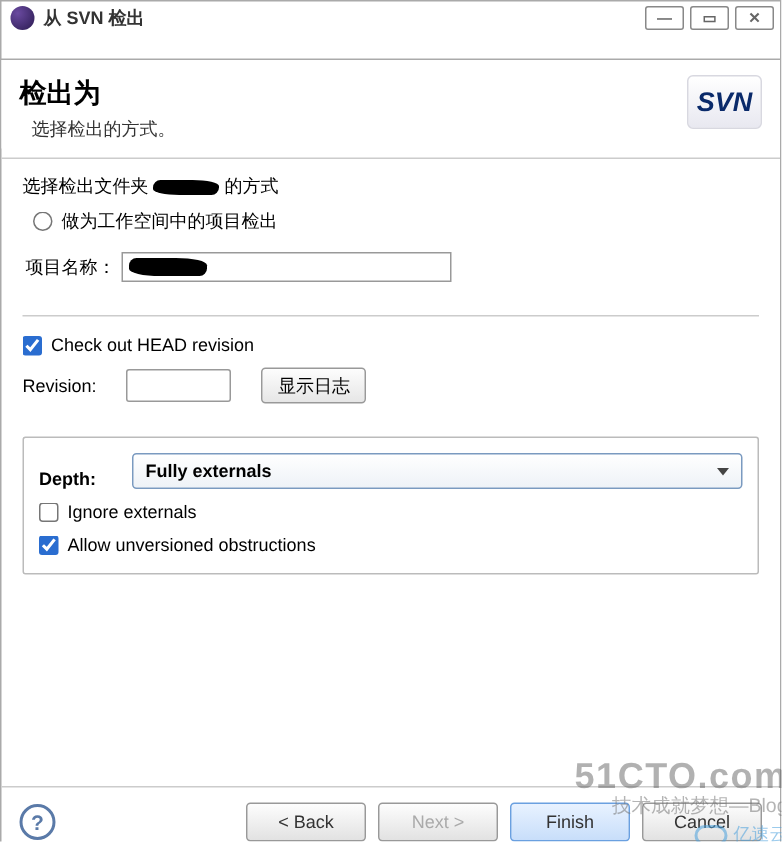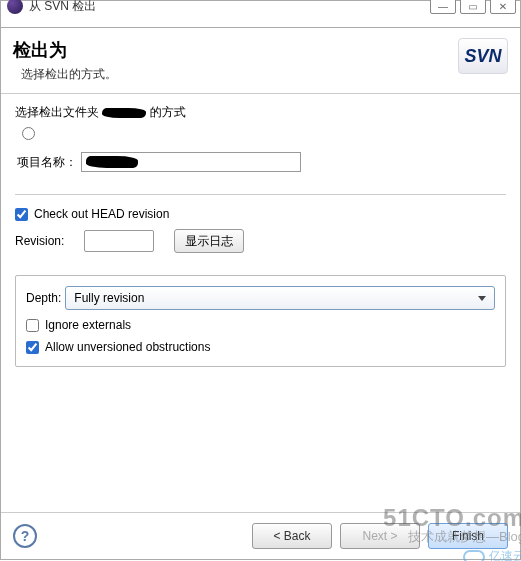--- a/index.html
+++ b/index.html
@@ -1,17 +1,17 @@
 <!DOCTYPE html>
 <html><head>
 <meta charset="utf-8">
 <style>
 * { box-sizing: border-box; font-family: "Microsoft YaHei", "Segoe UI", Tahoma, sans-serif; font-size: 12px; }
 body { margin: 0; background: #fff; width: 521px; height: 561px; position: relative; }
-.titlebar { height: 28px; border: 1px solid #aaa; display: flex; align-items: center; padding: 0 4px 16px 6px; background: #fff; }
+.titlebar { height: 40px; border: 1px solid #aaa; display: flex; align-items: center; padding: 0 4px 16px 6px; background: #fff; font-weight: bold; }
 .titlebar .appicon { width: 16px; height: 16px; border-radius: 50%; background: radial-gradient(circle at 30% 30%, #6a4aa0, #2a1a50); margin-right: 6px; }
 .titlebar .title { flex: 1; color: #333; }
 .winbtns { display: flex; gap: 4px; }
 .winbtn { width: 26px; height: 16px; border: 1px solid #888; border-radius: 2px; display: flex; align-items: center; justify-content: center; font-size: 10px; color: #666; background: #fff; }
 .window-body { border: 1px solid #aaa; border-top: none; height: 532px; display: flex; flex-direction: column; }
 .banner { background: #fff; padding: 10px 12px 4px 12px; display: flex; justify-content: space-between; align-items: flex-start; }
 .banner-left .banner-title { font-weight: bold; font-size: 18px; color: #000; margin-bottom: 4px; }
 .banner-left .banner-sub { color: #333; padding-left: 8px; }
 .svn-logo { width: 50px; height: 36px; background: linear-gradient(#fff, #e8e8f0); border-radius: 4px; display: flex; align-items: center; justify-content: center; font-weight: bold; font-size: 18px; font-style: italic; color: #0a2a6a; border: 1px solid #d8d8e0; }
 .banner-sep { height: 1px; background: #ccc; margin: 6px 0 0 0; }
@@ -23,21 +23,21 @@
 input[type=radio], input[type=checkbox] { accent-color: #2a6dd0; margin: 0; }
 .proj-row { display: flex; align-items: center; gap: 4px; margin: 12px 2px 0 2px; }
 .proj-field { flex: 0 0 220px; height: 20px; border: 1px solid #999; background: #fff; padding: 0 4px; display: flex; align-items: center; }
 .proj-field .scrib { width: 52px; height: 12px; }
 .hr { height: 1px; background: #ccc; margin: 22px 0 12px 0; }
 .chk-row { display: flex; align-items: center; gap: 6px; margin-bottom: 8px; }
 .rev-row { display: flex; align-items: center; gap: 20px; margin-bottom: 6px; }
 .text-input { height: 22px; width: 70px; border: 1px solid #999; border-radius: 2px; background: #fff; padding: 2px 4px; }
 .small-btn { height: 24px; padding: 0 10px; border: 1px solid #999; background: linear-gradient(#fdfdfd, #e6e6e6); border-radius: 3px; }
 .panel { border: 1px solid #bbb; border-radius: 2px; padding: 10px 10px 12px 10px; margin-top: 22px; }
-.panel-row { display: flex; align-items: center; gap: 4px; margin-bottom: 8px; }
+.panel-row { display: flex; align-items: flex-end; gap: 24px; margin-bottom: 8px; font-weight: bold; }
 .select { flex: 1; height: 24px; border: 1px solid #7a9ac0; border-radius: 3px; background: linear-gradient(#fff, #eef2f7); display: flex; align-items: center; padding: 0 20px 0 8px; position: relative; color: #000; }
 .select::after { content: ""; position: absolute; right: 8px; top: 9px; border-left: 4px solid transparent; border-right: 4px solid transparent; border-top: 5px solid #444; }
 .footer { border-top: 1px solid #ccc; padding: 10px 12px; display: flex; align-items: center; gap: 8px; }
 .footer .spacer { flex: 1; }
 .help-btn { width: 24px; height: 24px; border: 2px solid #5a7aa8; border-radius: 50%; background: #fff; color: #5a7aa8; font-weight: bold; display: flex; align-items: center; justify-content: center; font-size: 14px; }
 .nav-btn { width: 80px; height: 26px; border: 1px solid #999; background: linear-gradient(#fdfdfd, #e2e2e2); border-radius: 3px; color: #333; }
 .nav-btn[disabled] { color: #aaa; }
 .nav-btn.primary { background: linear-gradient(#e8f2ff, #c8defa); border-color: #6aa0e0; }
 .watermark { position: absolute; right: -4px; bottom: -4px; pointer-events: none; text-align: right; }
 .watermark .wm1 { font-size: 24px; font-weight: 900; color: #555; opacity: 0.45; letter-spacing: 1px; font-family: Arial Black, sans-serif; }
@@ -70,20 +70,21 @@
   <div class="banner-sep"></div>
 
   <div class="content">
 
     <div class="group-label">
       <span>选择检出文件夹 </span><span class="scrib"></span><span> 的方式</span>
     </div>
 
     <label class="radio-row" style="padding-left:7px;">
       <input type="radio" name="method" style="">
+      <span>做为工作空间中的项目检出</span>
     </label>
 
     <div class="proj-row">
       <span>项目名称：</span>
       <div class="proj-field">
           <span class="scrib"></span>
         </div>
     </div>
 
     <div class="hr"></div>
@@ -96,41 +97,42 @@
     <div class="rev-row">
       <span>Revision:</span>
       <input class="text-input" type="text" disabled="" value="" style="">
       <button class="small-btn">显示日志</button>
     </div>
 
     <div class="panel">
       <div class="panel-row">
         <span>Depth:</span>
         <div class="select">
-          <span>Fully revision</span>
+          <span>Fully externals</span>
         </div>
       </div>
       <label class="chk-row">
         <input type="checkbox" style="">
         <span>Ignore externals</span>
       </label>
       <label class="chk-row" style="margin-bottom:0;align-items:center;">
         <input type="checkbox" checked="" style="">
         <span>Allow unversioned obstructions</span>
       </label>
     </div>
 
   </div>
 
   <div class="footer">
     <div class="help-btn">?</div>
     <div class="spacer"></div>
     <button class="nav-btn">&lt; Back</button>
     <button class="nav-btn" disabled="">Next &gt;</button>
     <button class="nav-btn primary">Finish</button>
+    <button class="nav-btn">Cancel</button>
   </div>
 
 </div>
 
 <div class="watermark">
   <div class="wm1">51CTO.com</div>
   <div class="wm2">技术成就梦想—Blog</div>
   <div class="wm3">
     <span class="cloud-icon"></span>
     <span>亿速云</span>

